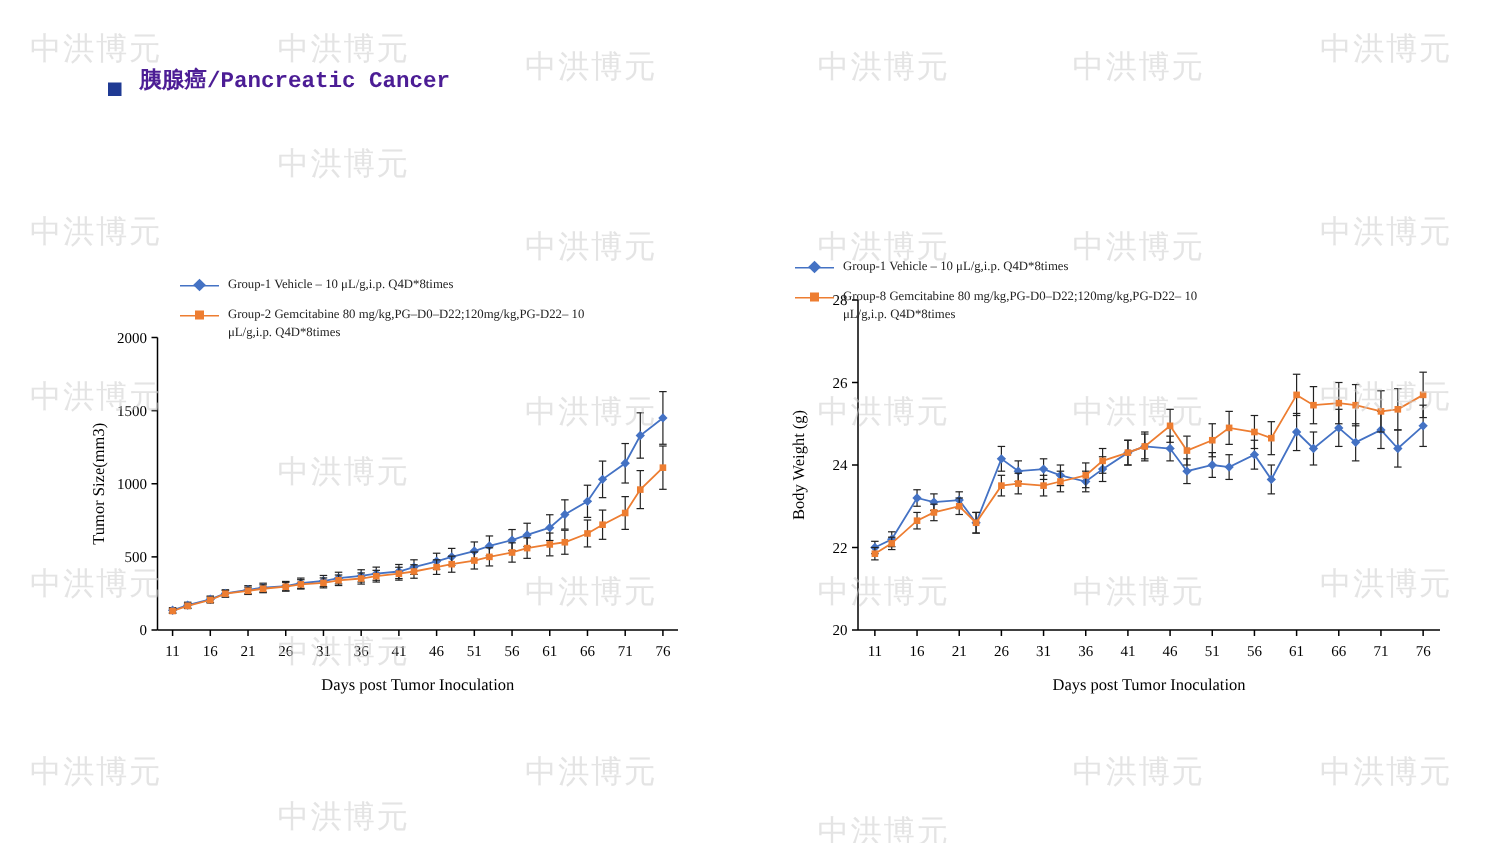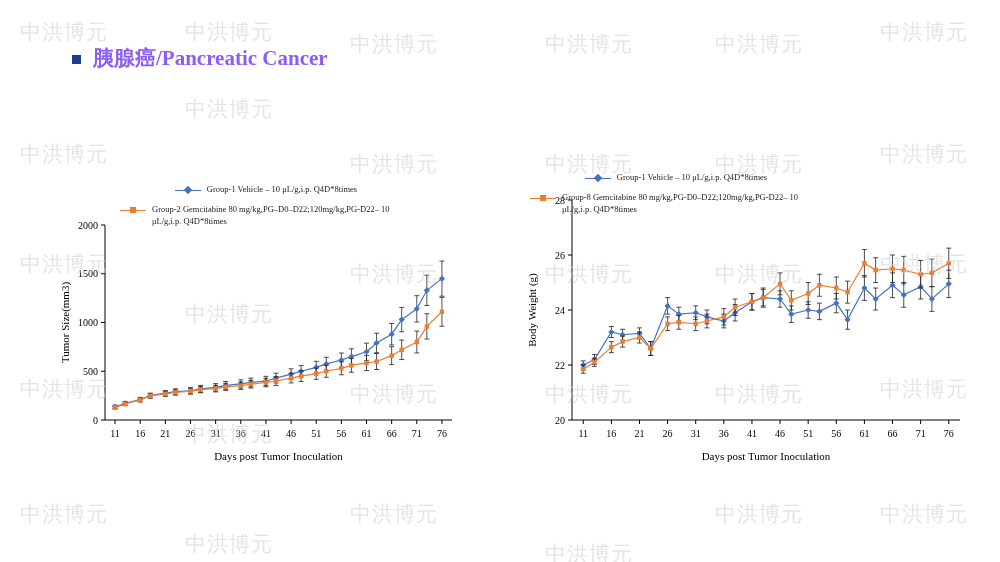--- a/index.html
+++ b/index.html
@@ -23,38 +23,38 @@
     font-weight:400;
   }
   
   .bullets{position:absolute;left:72px;top:46px;z-index:10;}
   .bullet-row{display:flex;align-items:flex-start;margin-bottom:16px;}
   .bullet-mark{
     width:9px;height:9px;background:#1f3a93;
     margin-top:9px;margin-right:12px;flex:none;
   }
   .bullet-text{
-    font-size:21px;color:#8b5cf6;font-weight:bold;
-    font-family:Liberation Serif, serif;
+    font-size:15px;color:#4c1d95;font-weight:bold;
+    font-family:Liberation Mono, monospace;
     line-height:1.2;
   }
   .bullet-text .cn{font-weight:bold;}
   
   .panel{position:absolute;top:150px;height:350px;}
   #panel-left{left:10px;width:470px;}
   #panel-right{left:500px;width:490px;}
   .plot-svg{display:block;}
   .legend{
     position:absolute;
     font-family:"Liberation Serif", serif;
     font-size:8.5px;
     color:#222;
     line-height:1.35;
   }
-  .legend-row{display:flex;align-items:flex-start;margin-bottom:9px;justify-content:center;}
+  .legend-row{display:flex;align-items:flex-start;margin-bottom:9px;}
   .legend-marker{flex:none;margin-right:6px;margin-top:2px;position:relative;width:26px;height:8px;}
   .legend-line{position:absolute;top:3.5px;left:0;width:26px;height:1.4px;}
   .legend-sym{position:absolute;top:1px;left:10px;width:6px;height:6px;}
   .legend-sym.diamond{transform:rotate(45deg);}
   .legend-label{max-width:260px;}
   #legend-left{left:110px;top:34px;}
   #legend-right{left:30px;top:22px;}
   .axis-title{
     font-family:"Liberation Serif", serif;
     font-size:11px;fill:#000;

